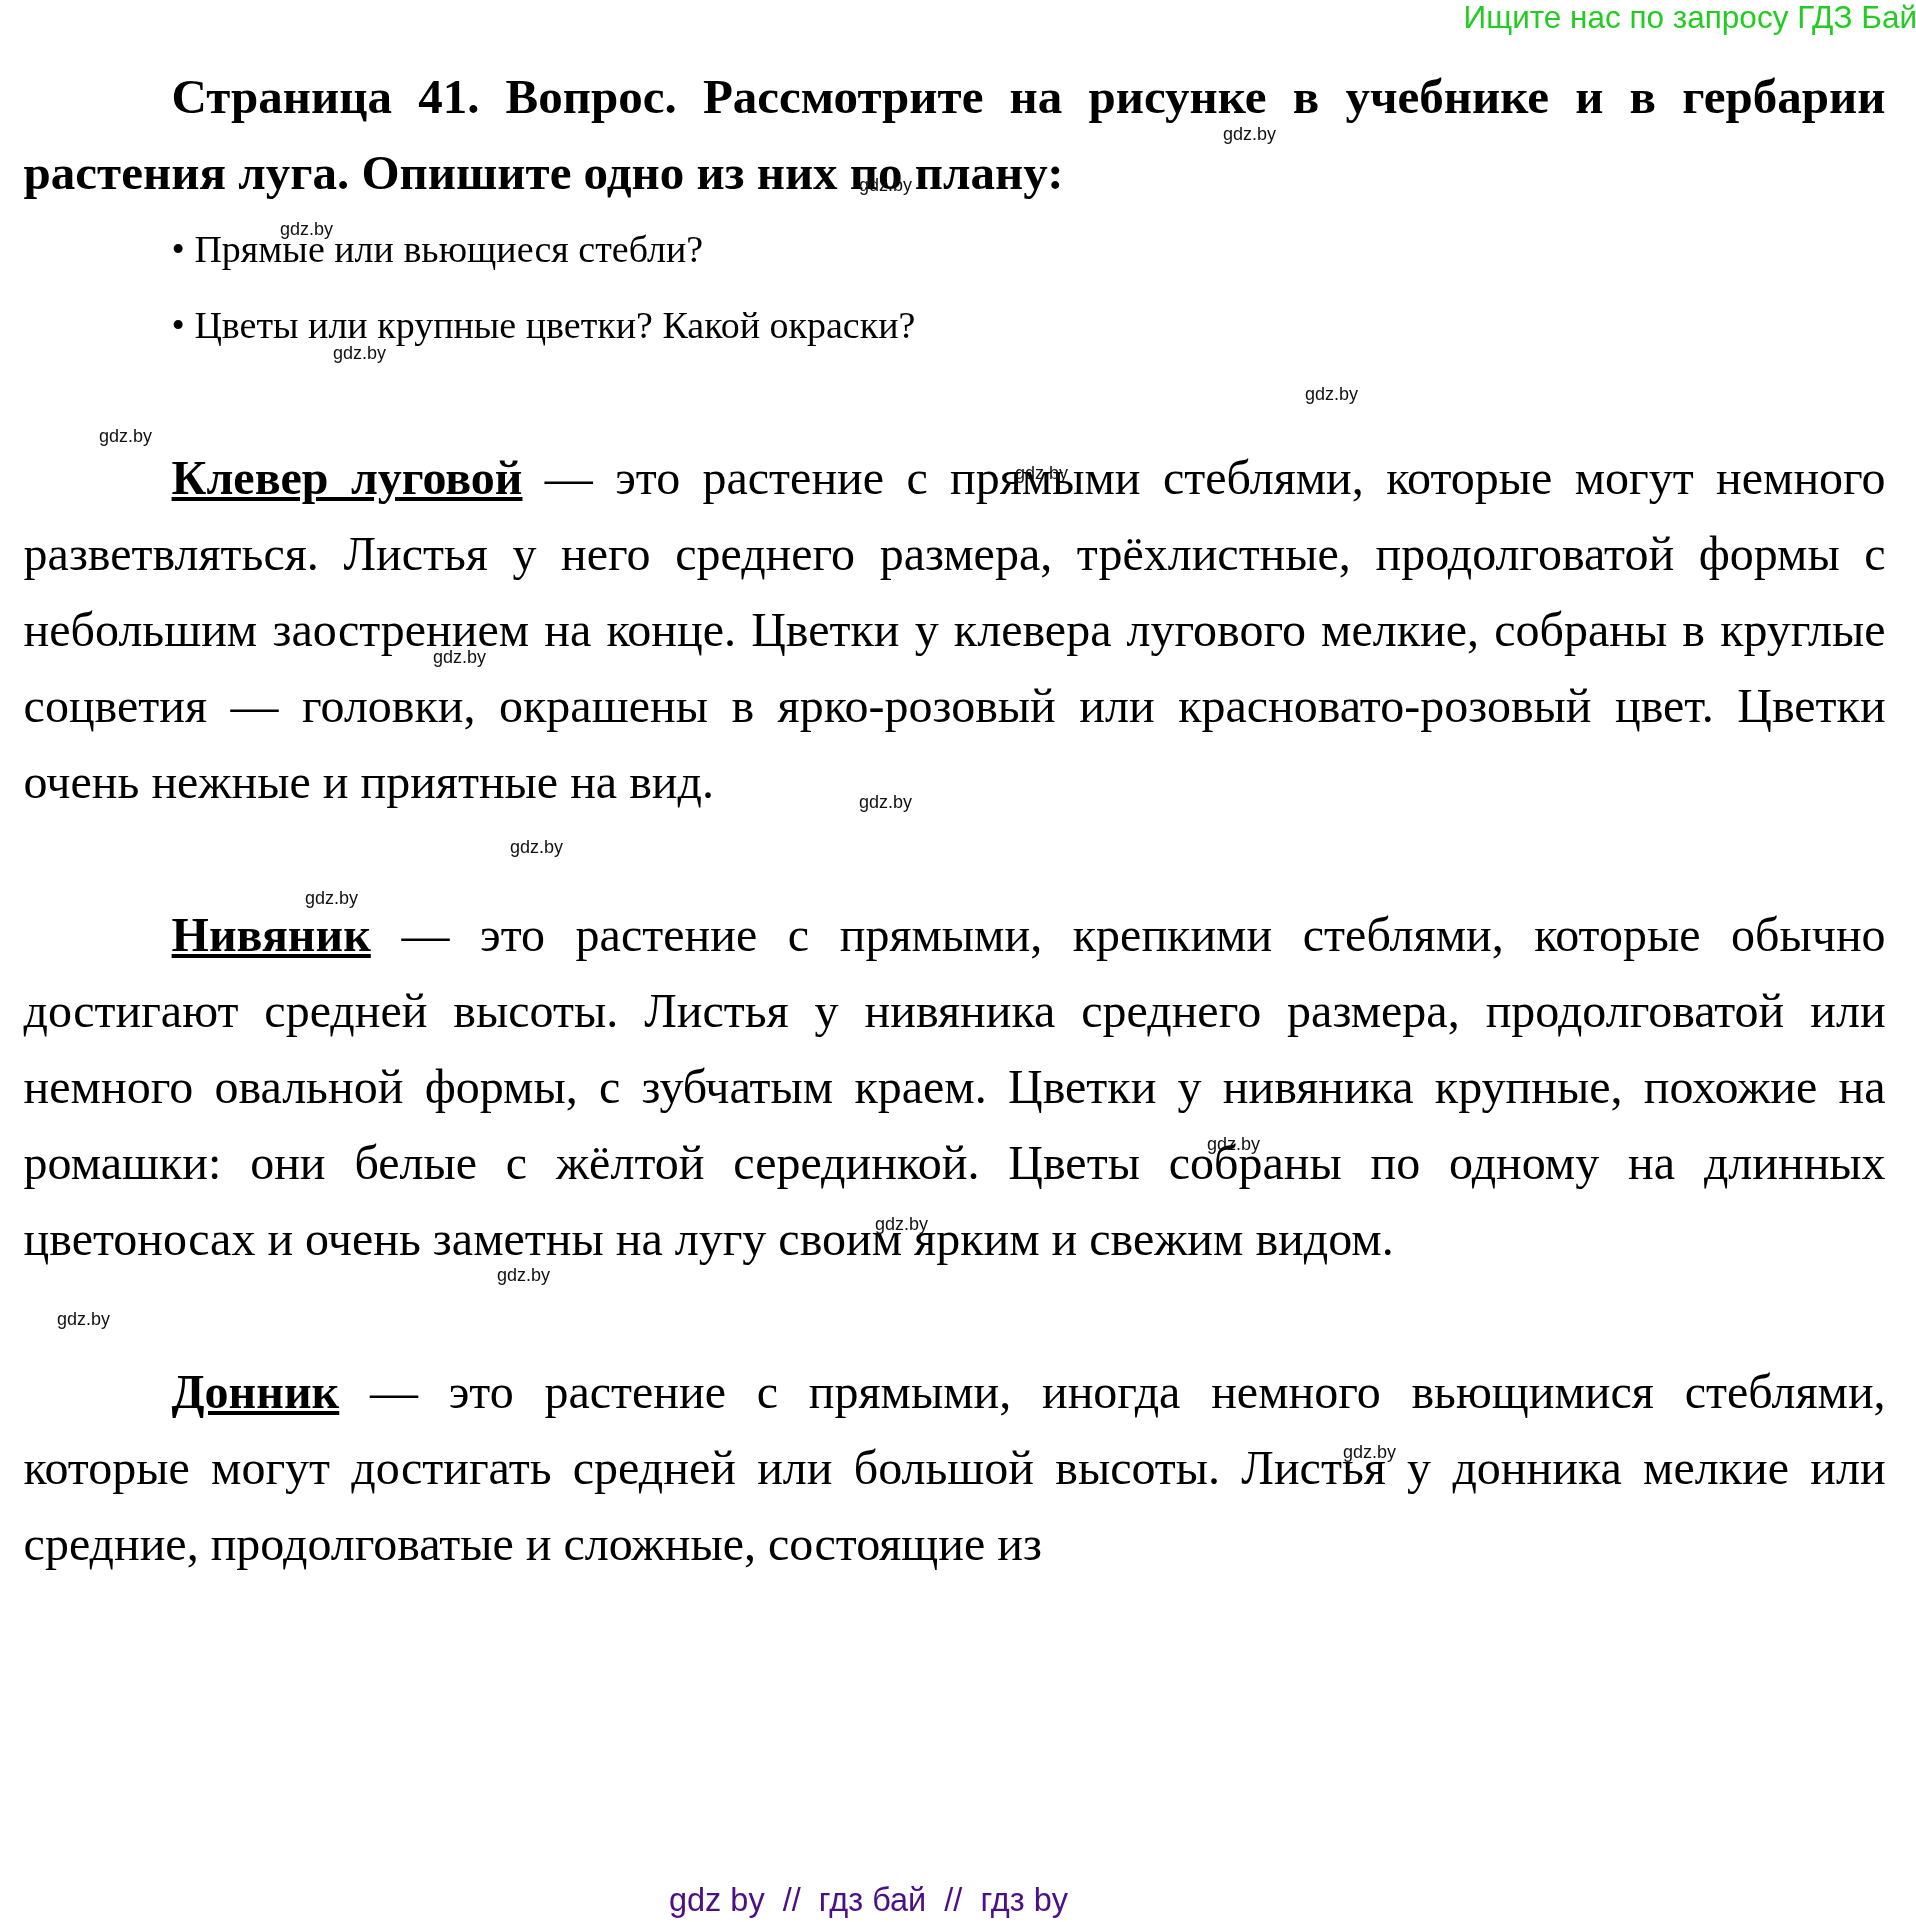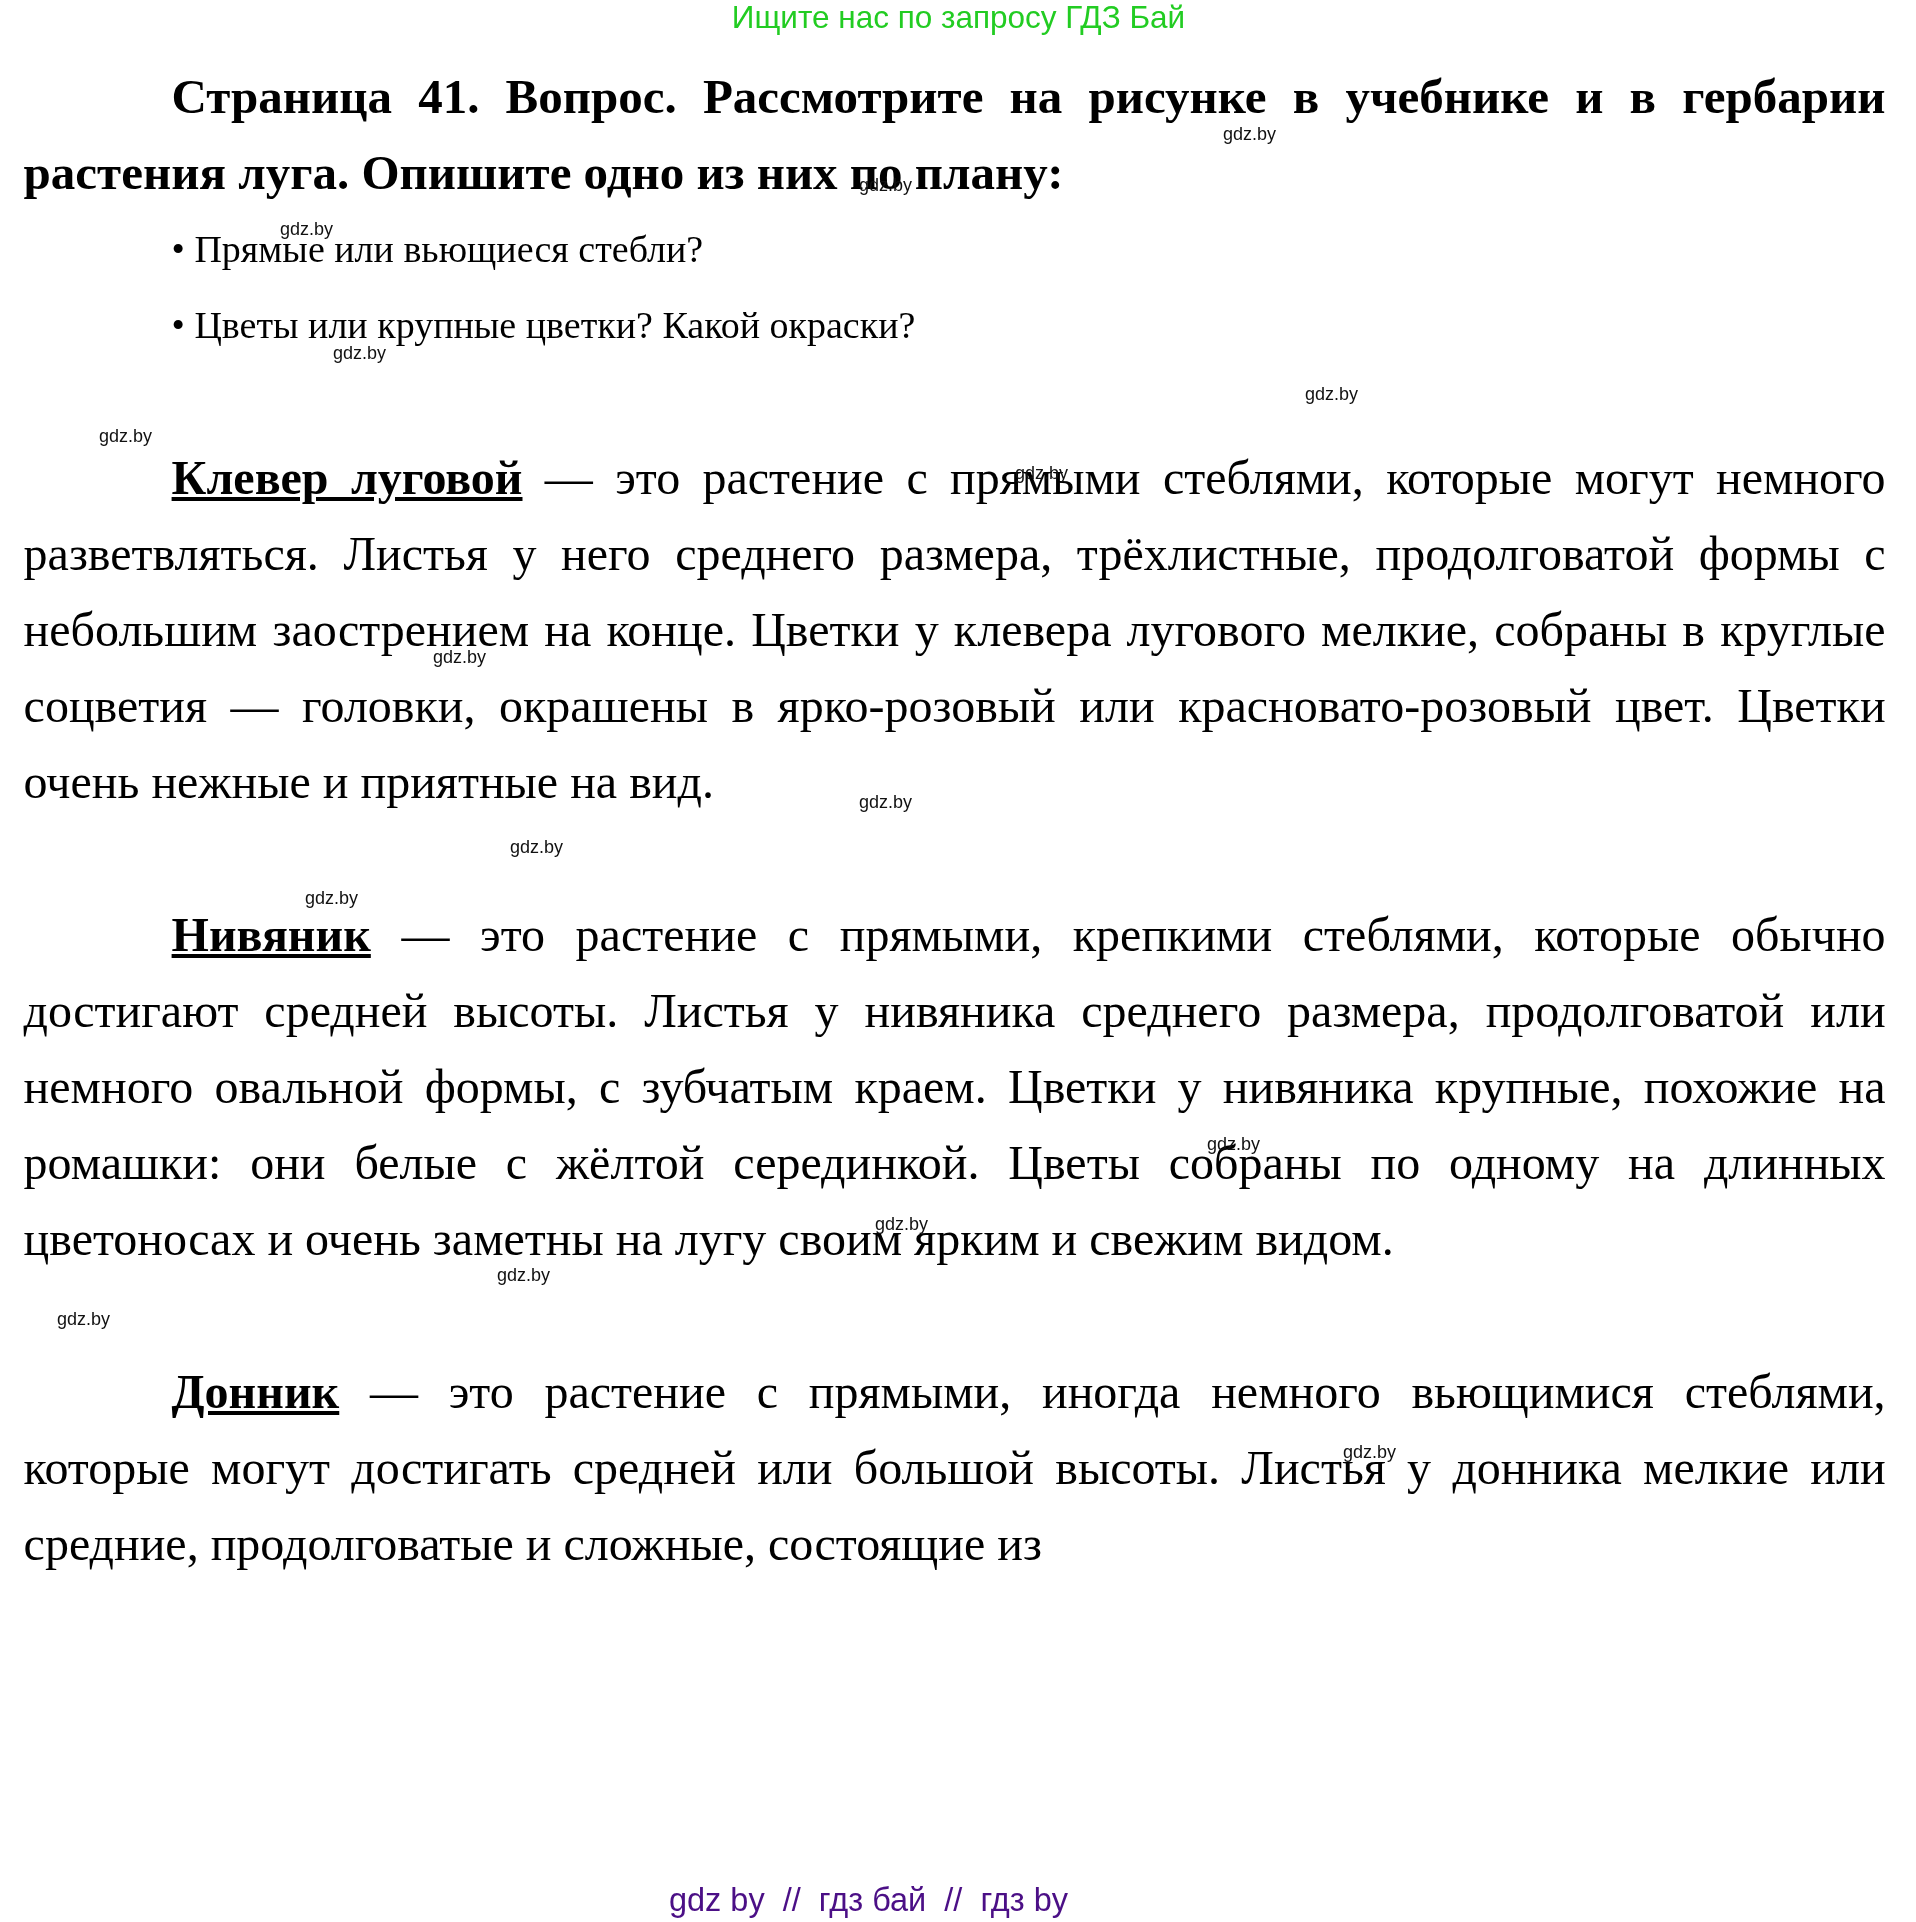--- a/index.html
+++ b/index.html
@@ -12,21 +12,21 @@
       height: 1923px;
       position: relative;
       overflow: hidden;
       color: #000;
     }
     .top-banner {
       position: absolute;
       top: 0;
       left: 0;
       width: 1917px;
-      text-align: center;
+      text-align: right;
       font-family: "Liberation Sans", sans-serif;
       font-size: 31.5px;
       line-height: 35px;
       color: #22cc22;
     }
     .page {
       position: absolute;
       left: 23.6px;
       top: 59px;
       width: 1862px;

